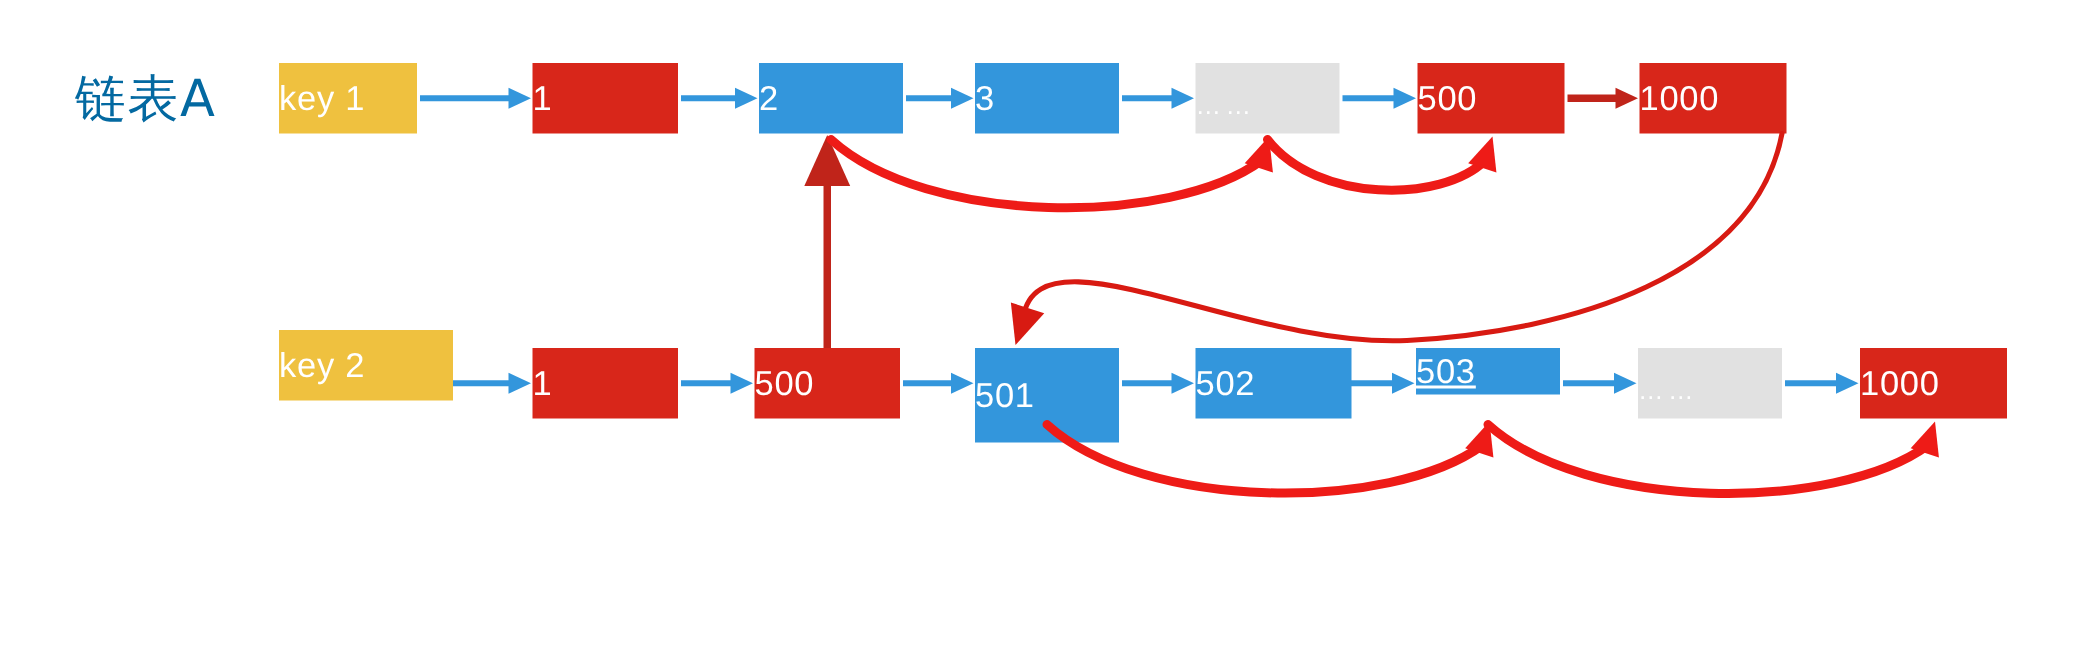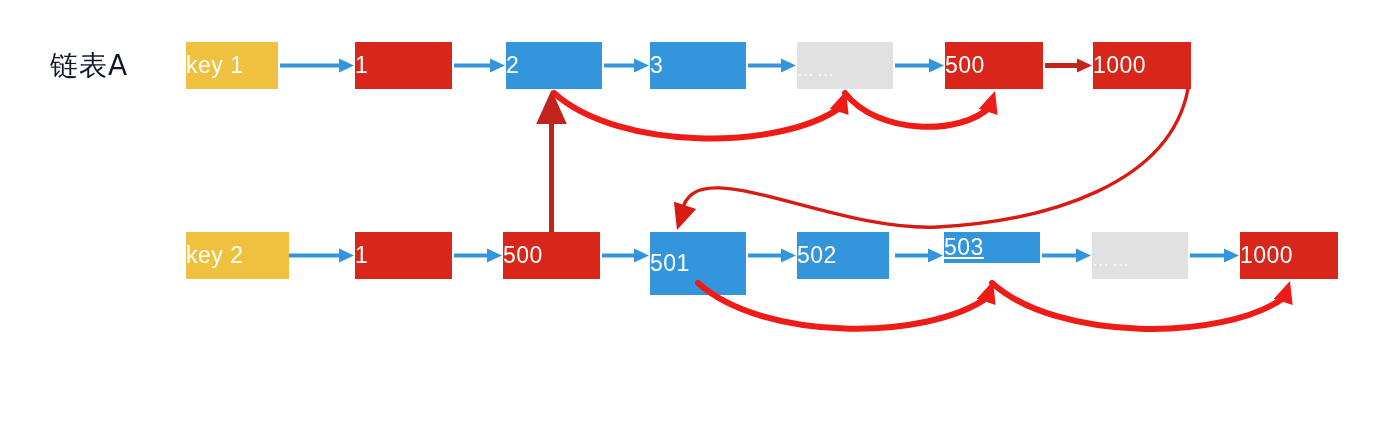--- a/index.html
+++ b/index.html
@@ -10,23 +10,23 @@
   #canvas {
     position: relative;
     width: 1400px;
     height: 447px;
     background: #ffffff;
     font-family: "Liberation Sans", "DejaVu Sans", sans-serif;
     overflow: hidden;
   }
   .row-label {
     position: absolute;
-    font-size: 28px;
+    font-size: 34px;
     line-height: 44px;
-    color: #0f172a;
+    color: #0369a1;
     letter-spacing: 1px;
     white-space: nowrap;
     font-family: "DejaVu Sans", "Liberation Sans", sans-serif;
   }
   .node {
     position: absolute;
     display: flex;
     align-items: center;
     justify-content: flex-start;
     color: #ffffff;
@@ -105,33 +105,33 @@
       </div>
       <div class="node gray" style="left: 797px; top: 42px; width: 96px; height: 47px;">
         <span class="dots">……</span>
       </div>
       <div class="node red" style="left: 945px; top: 42px; width: 98px; height: 47px;">
         <span>500</span>
       </div>
       <div class="node red" style="left: 1093px; top: 42px; width: 98px; height: 47px;">
         <span>1000</span>
       </div>
-      <div class="node yellow" style="left: 186px; top: 232px; width: 103px; height: 47px;">
+      <div class="node yellow" style="left: 186px; top: 220px; width: 116px; height: 47px;">
         <span>key 2</span>
       </div>
       <div class="node red" style="left: 355px; top: 232px; width: 97px; height: 47px;">
         <span>1</span>
       </div>
       <div class="node red" style="left: 503px; top: 232px; width: 97px; height: 47px;">
         <span>500</span>
       </div>
       <div class="node blue" style="left: 650px; top: 232px; width: 96px; height: 63px;">
         <span>501</span>
       </div>
-      <div class="node blue" style="left: 797px; top: 232px; width: 92px; height: 47px;">
+      <div class="node blue" style="left: 797px; top: 232px; width: 104px; height: 47px;">
         <span>502</span>
       </div>
       <div class="node blue" style="left: 944px; top: 232px; width: 96px; height: 31px; text-decoration: underline;">
         <span>503</span>
       </div>
       <div class="node gray" style="left: 1092px; top: 232px; width: 96px; height: 47px;">
         <span class="dots">……</span>
       </div>
       <div class="node red" style="left: 1240px; top: 232px; width: 98px; height: 47px;">
         <span>1000</span>

